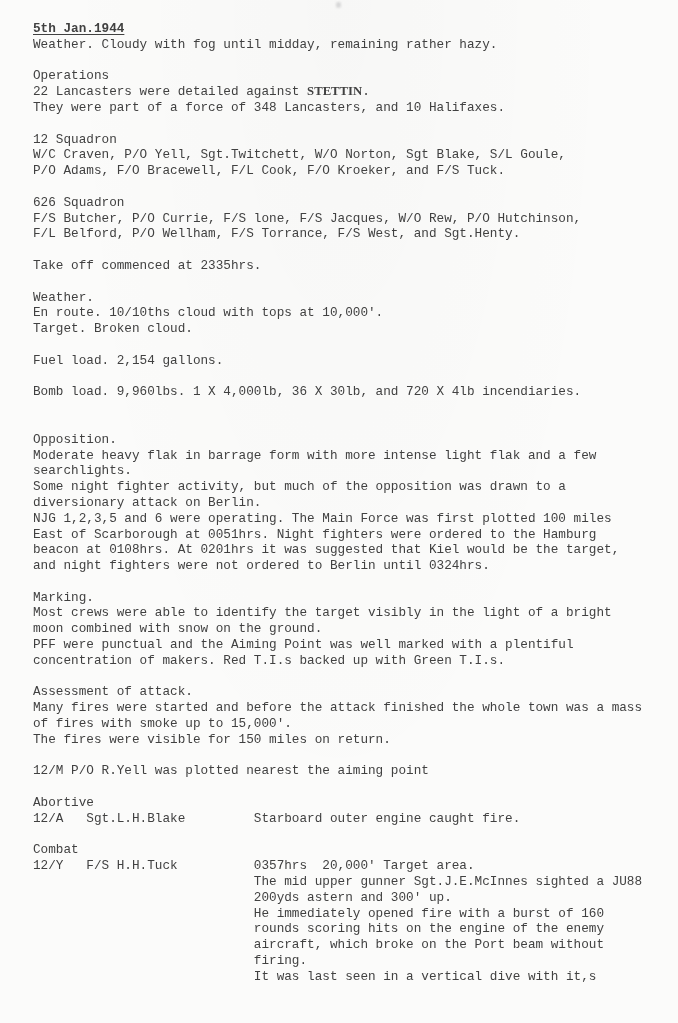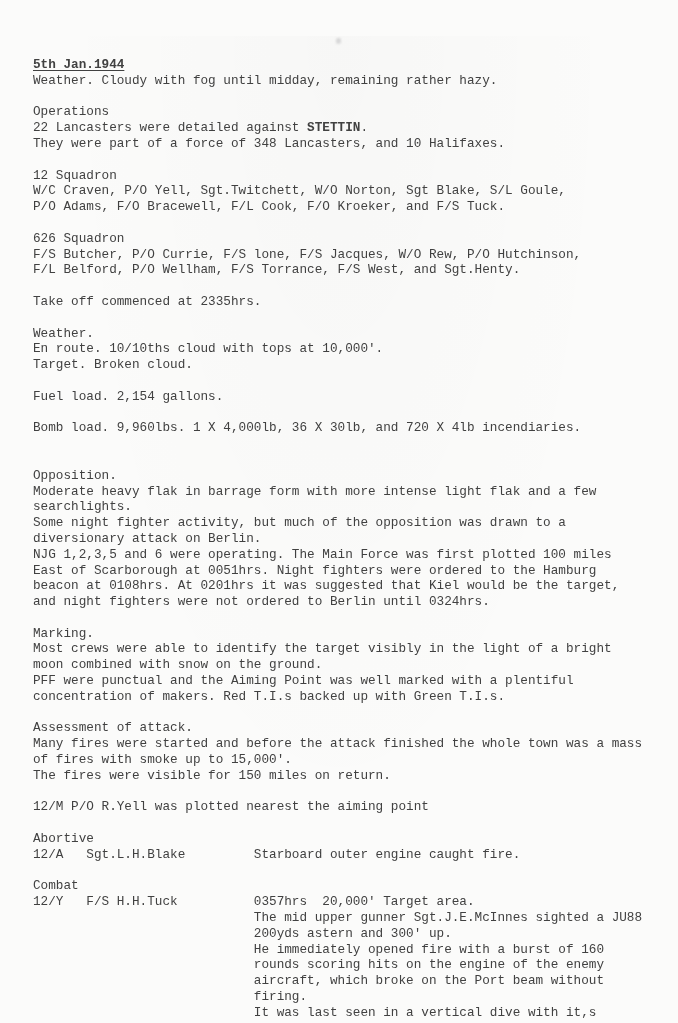--- a/index.html
+++ b/index.html
@@ -12,21 +12,20 @@
     background: #fbfbfa;
     overflow: hidden;
     position: relative;
   }
   .paper {
     position: absolute;
     inset: 0;
     background:
       radial-gradient(ellipse at 50% 0%, rgba(0,0,0,0.015), transparent 60%),
       #fbfbfa;
-    margin-top: 36px;
   }
   .doc {
     position: absolute;
     left: 33px;
     top: 21px;
     font-family: "Liberation Mono", "DejaVu Sans Mono", monospace;
     font-size: 12.7px;
     line-height: 15.8px;
     color: #414141;
     white-space: pre;
@@ -35,20 +34,21 @@
     min-height: 15.8px;
   }
   .line span { white-space: pre; }
   .title span {
     font-weight: bold;
     text-decoration: underline;
     text-underline-offset: 2px;
   }
   .bold {
     font-weight: bold;
+    font-family: Liberation Serif, serif;
   }
   .smudge {
     position: absolute;
     left: 336px;
     top: 2px;
     width: 5px;
     height: 6px;
     background: rgba(120,120,125,0.25);
     border-radius: 50% 40% 60% 50%;
     filter: blur(1px);

